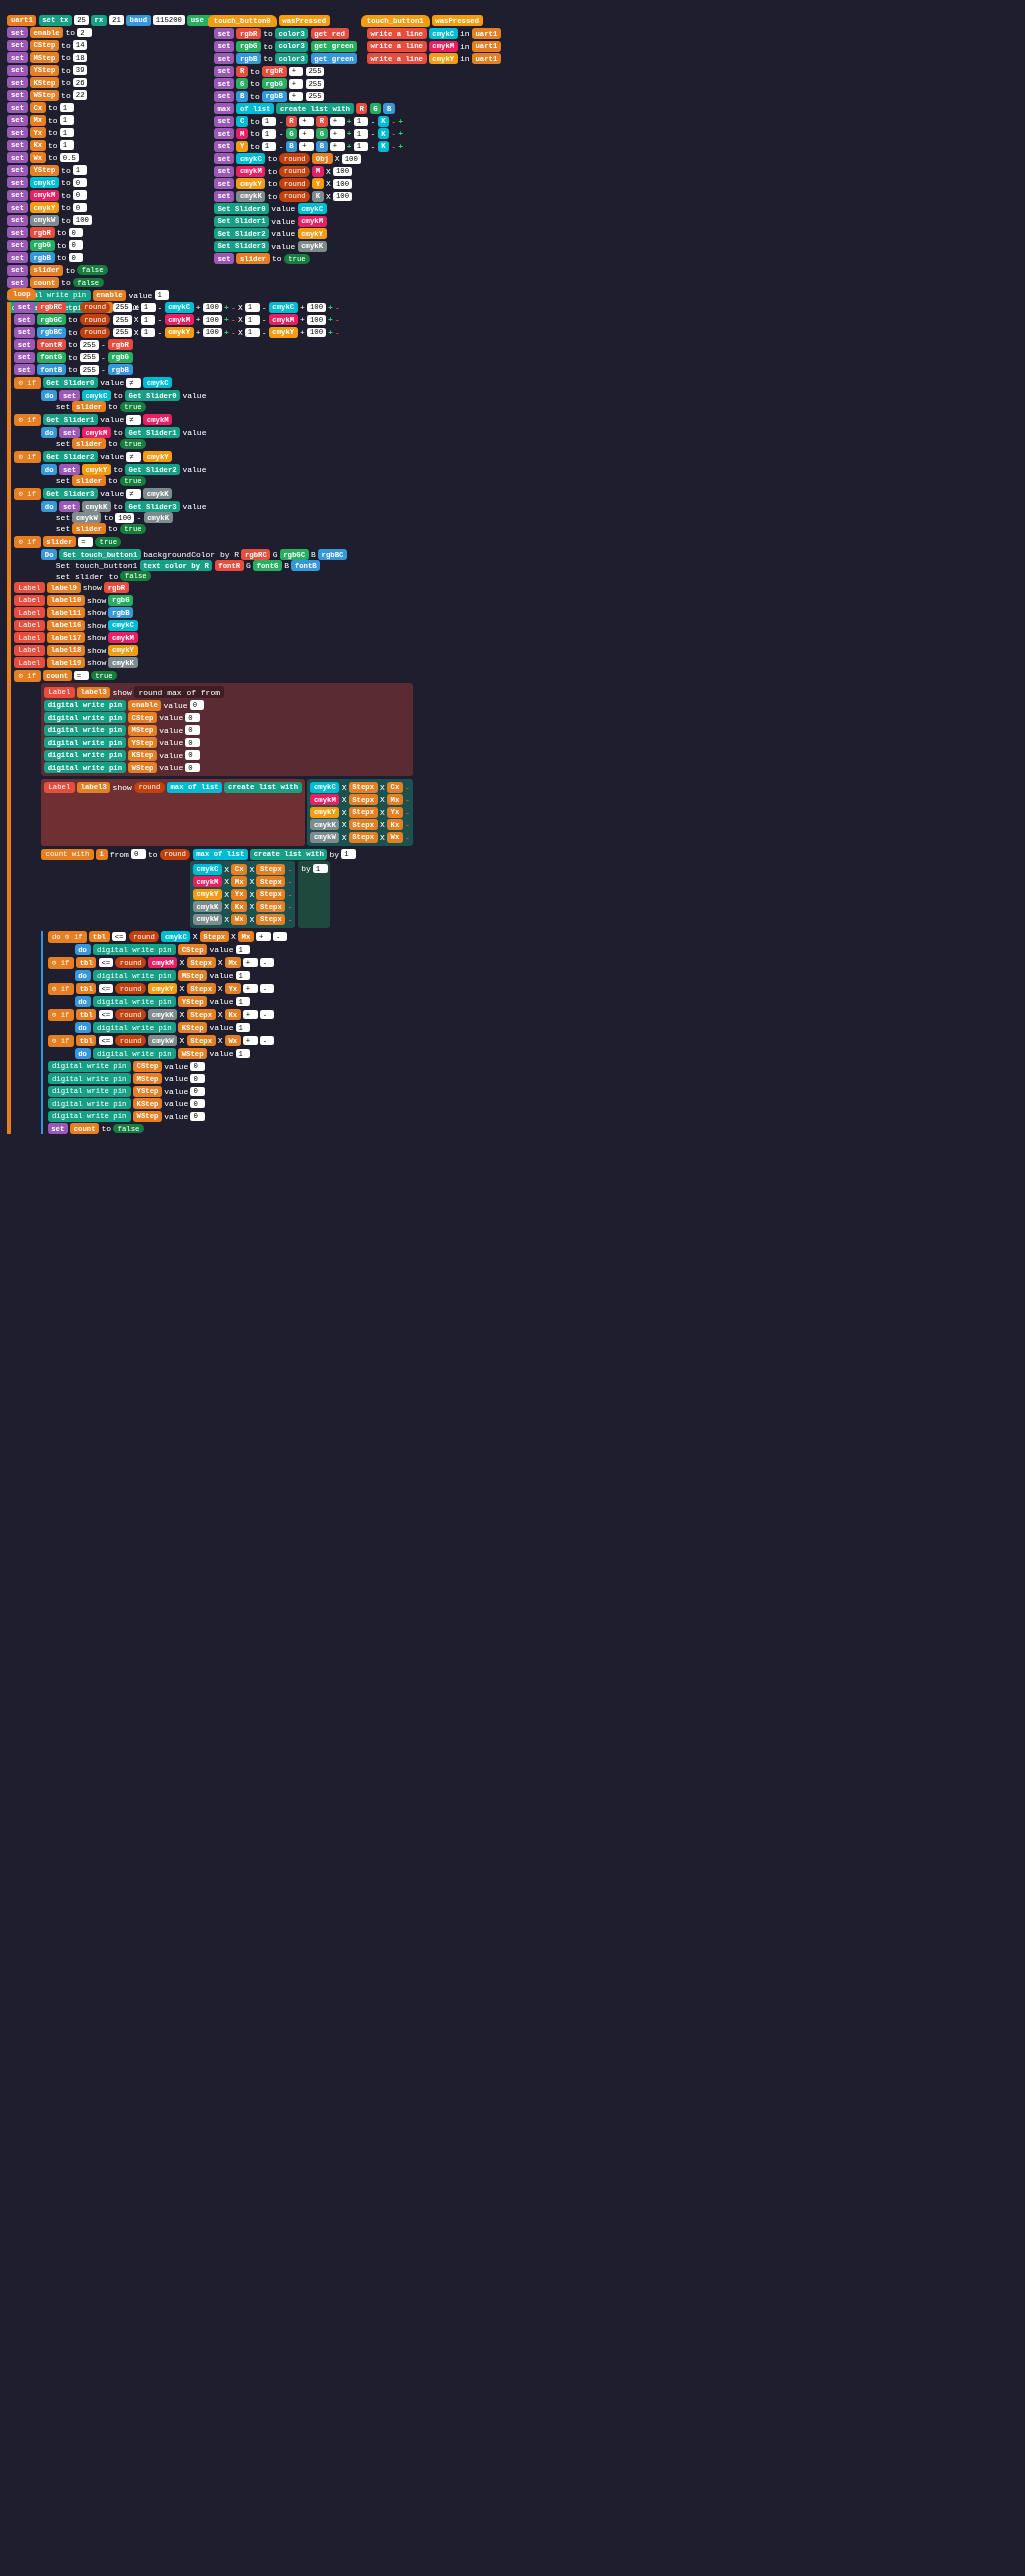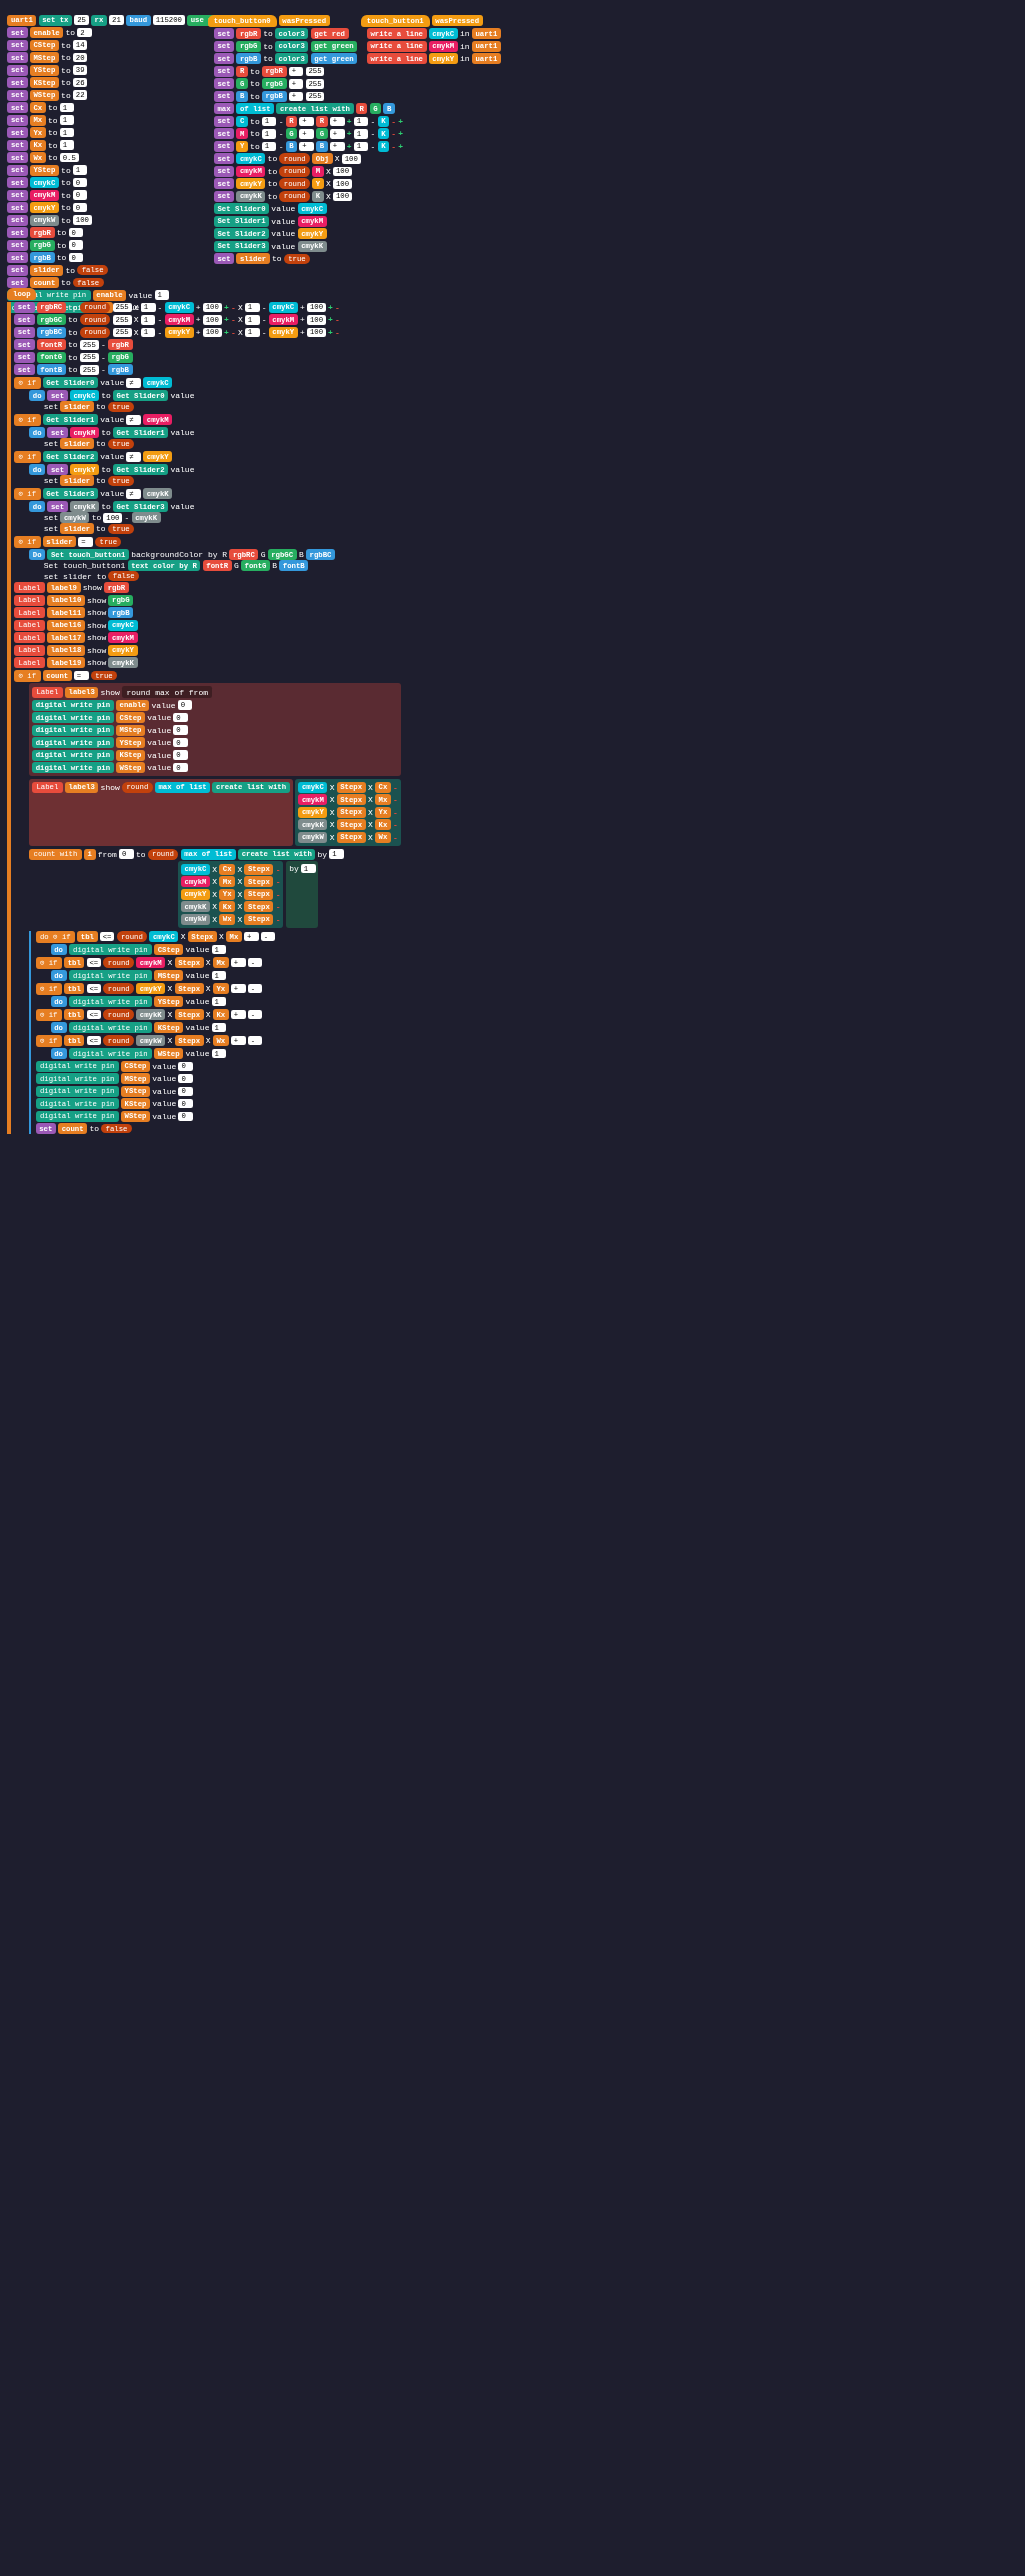--- a/index.html
+++ b/index.html
@@ -55,21 +55,21 @@
     }
     .value-box-blue { background: #5dade2; color: #fff; border-radius: 2.2px; padding: 0.7px 2.9px; font-size: 7.3px; min-width: 14.6px; display: inline-block; }
 
     .row {
       display: flex;
       align-items: center;
       gap: 2.2px;
       flex-wrap: nowrap;
     }
 
-    .indent-1 { margin-left: 15px; }
+    .indent-1 { margin-left: 27px; }
 
     .gpio-block {
       background: #16a085;
       border-radius: 2.9px;
       padding: 1.5px 4.4px;
       color: #fff;
       font-size: 7.3px;
       display: inline-flex;
       align-items: center;
       gap: 2.2px;
@@ -111,21 +111,21 @@
       border-radius: 11px;
       padding: 1.5px 4.4px;
       color: #fff;
       font-size: 7.3px;
       display: inline-flex;
       align-items: center;
       gap: 2.2px;
     }
 
     .bool-block {
-      background: #c2410c;
+      background: #15803d;
       border-radius: 11px;
       padding: 0.7px 4.4px;
       color: #fff;
       font-size: 7.3px;
     }
   </style>
 </head>
 <body>
 
 <div class="workspace">
@@ -153,21 +153,21 @@
     <div class="row">
       <span class="block block-violet">set</span>
       <span class="block block-orange">CStep</span>
       <span style="color:#fff">to</span>
       <span class="value-box">14</span>
     </div>
     <div class="row">
       <span class="block block-violet">set</span>
       <span class="block block-orange">MStep</span>
       <span style="color:#fff">to</span>
-      <span class="value-box">20</span>
+      <span class="value-box">18</span>
     </div>
     <div class="row">
       <span class="block block-violet">set</span>
       <span class="block block-orange">YStep</span>
       <span style="color:#fff">to</span>
       <span class="value-box">39</span>
     </div>
     <div class="row">
       <span class="block block-violet">set</span>
       <span class="block block-orange">KStep</span>

